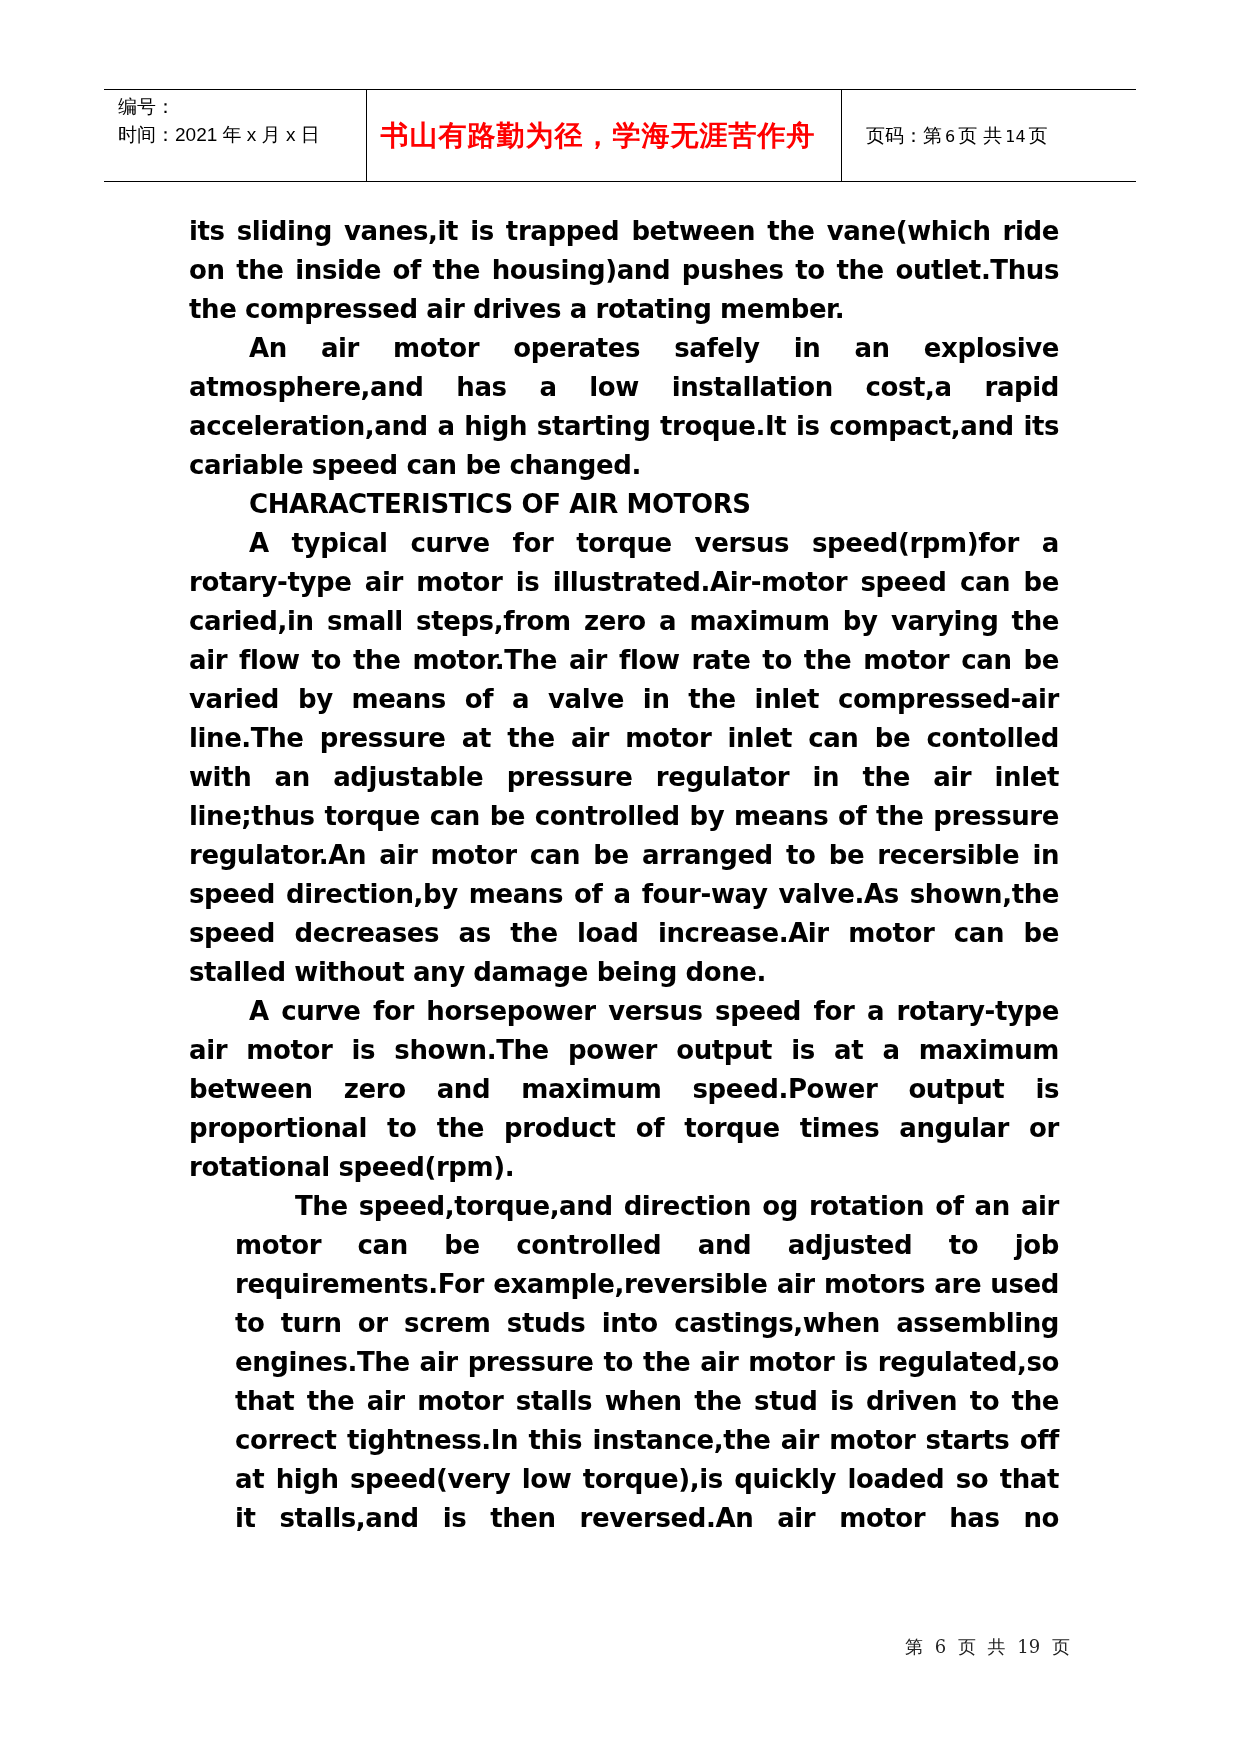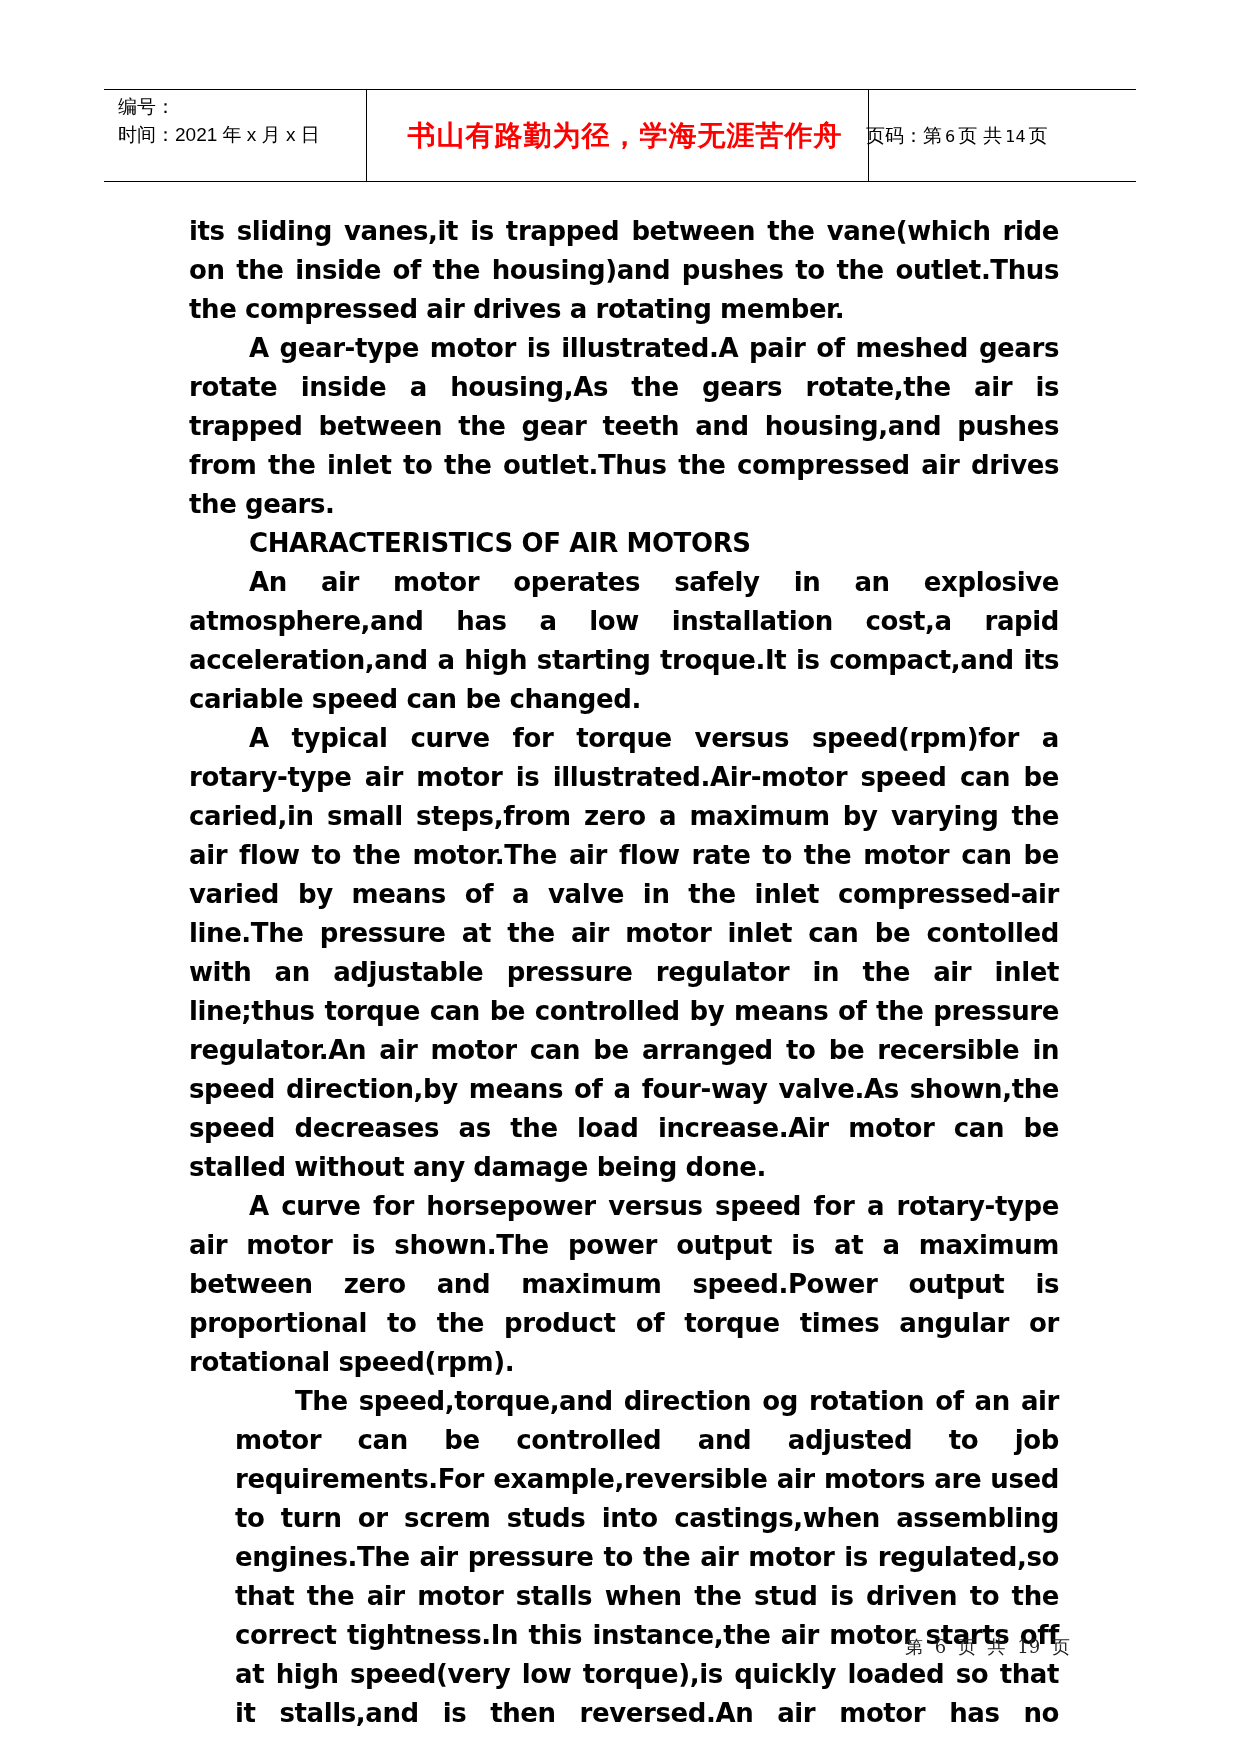--- a/index.html
+++ b/index.html
@@ -1,21 +1,21 @@
 <!DOCTYPE html>
 <html><head>
 <meta charset="utf-8">
 <style>
   html, body { margin: 0; padding: 0; background: #ffffff; }
   body { width: 1241px; height: 1754px; position: relative; overflow: hidden; font-family: "DejaVu Sans", "Liberation Sans", sans-serif; color: #000; }
 
   .header-table { position: absolute; left: 104px; top: 89px; width: 1032px; height: 93px; border-top: 1.5px solid #000; border-bottom: 1.5px solid #000; box-sizing: border-box; }
   .hdr-col { position: absolute; top: 0; bottom: 0; box-sizing: border-box; }
   .hdr-left { left: 0; width: 263px; border-right: 1.5px solid #000; padding: 3px 8px 0 14px; }
-  .hdr-mid { left: 278px; width: 487px; border-right: 1.5px solid #000; display: flex; align-items: center; justify-content: center; }
+  .hdr-mid { left: 251px; width: 487px; border-right: 1.5px solid #000; display: flex; align-items: center; justify-content: center; }
   .hdr-right { left: 750px; right: 4px; display: flex; align-items: center; padding-left: 12px; }
   .hdr-line { font-family: "Liberation Sans", sans-serif; font-size: 19px; line-height: 28px; white-space: nowrap; }
   .motto { color: #ff0000; font-family: "DejaVu Serif", serif; font-size: 28px; font-weight: bold; letter-spacing: 1px; white-space: nowrap; }
   .pageinfo { font-family: "DejaVu Sans", sans-serif; font-size: 19px; white-space: nowrap; }
   .pageinfo .num { font-size: 16px; margin: 0 3px; }
 
   .body-text { position: absolute; left: 189px; top: 212px; width: 870px; font-family: "DejaVu Sans", sans-serif; font-size: 26px; line-height: 39px; letter-spacing: -0.4px; font-weight: bold; }
   .body-text p { margin: 0; text-align: justify; }
   .body-text p.indent { text-indent: 60px; }
   .body-text p.last { text-align-last: justify; margin-left: 46px; }
@@ -35,21 +35,20 @@
   </div>
   <div class="hdr-col hdr-right">
     <span class="pageinfo">
       <span>页码：第</span><span class="num">6</span><span>页  共</span><span class="num">14</span><span>页</span>
     </span>
   </div>
 </div>
 
 <div class="body-text">
   <p>its sliding vanes,it is trapped between the vane(which ride on the inside of the housing)and pushes to the outlet.Thus the compressed air drives a rotating member.</p>
-  <p class="indent">A gear-type motor is illustrated.A pair of meshed gears rotate inside a housing,As the gears rotate,the air is trapped between the gear teeth and housing,and pushes from the inlet to the outlet.Thus the compressed air drives the gears.</p>
+  <p class="indent">An air motor operates safely in an explosive atmosphere,and has a low installation cost,a rapid acceleration,and a high starting troque.It is compact,and its cariable speed can be changed.</p>
   <p class="indent">CHARACTERISTICS OF AIR MOTORS</p>
-  <p class="indent">An air motor operates safely in an explosive atmosphere,and has a low installation cost,a rapid acceleration,and a high starting troque.It is compact,and its cariable speed can be changed.</p>
   <p class="indent">A typical curve for torque versus speed(rpm)for a rotary-type air motor is illustrated.Air-motor speed can be caried,in small steps,from zero a maximum by varying the air flow to the motor.The air flow rate to the motor can be varied by means of a valve in the inlet compressed-air line.The pressure at the air motor inlet can be contolled with an adjustable pressure regulator in the air inlet line;thus torque can be controlled by means of the pressure regulator.An air motor can be arranged to be recersible in speed direction,by means of a four-way valve.As shown,the speed decreases as the load increase.Air motor can be stalled without any damage being done.</p>
   <p class="indent">A curve for horsepower versus speed for a rotary-type air motor is shown.The power output is at a maximum between zero and maximum speed.Power output is proportional to the product of torque times angular or rotational speed(rpm).</p>
   <p class="indent last">The speed,torque,and direction og rotation of an air motor can be controlled and adjusted to job requirements.For example,reversible air motors are used to turn or screm studs into castings,when assembling engines.The air pressure to the air motor is regulated,so that the air motor stalls when the stud is driven to the correct tightness.In this instance,the air motor starts off at high speed(very low torque),is quickly loaded so that it stalls,and is then reversed.An air motor has no</p>
 </div>
 
 <div class="footer">第 6 页 共 19 页</div>
 
 </body></html>

